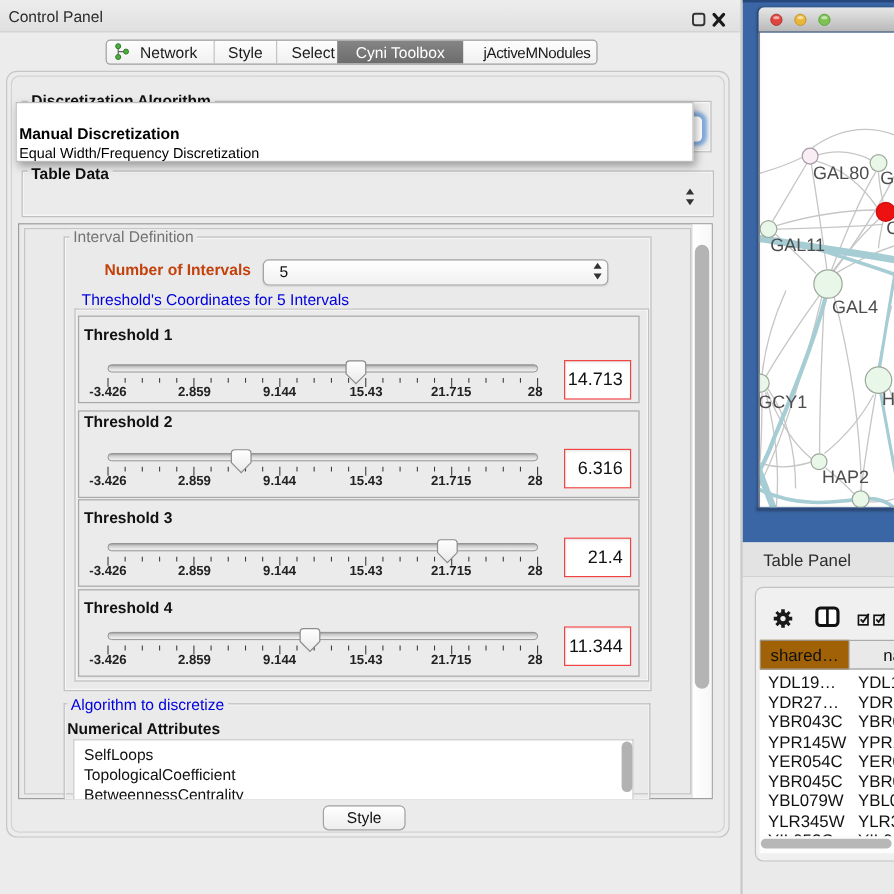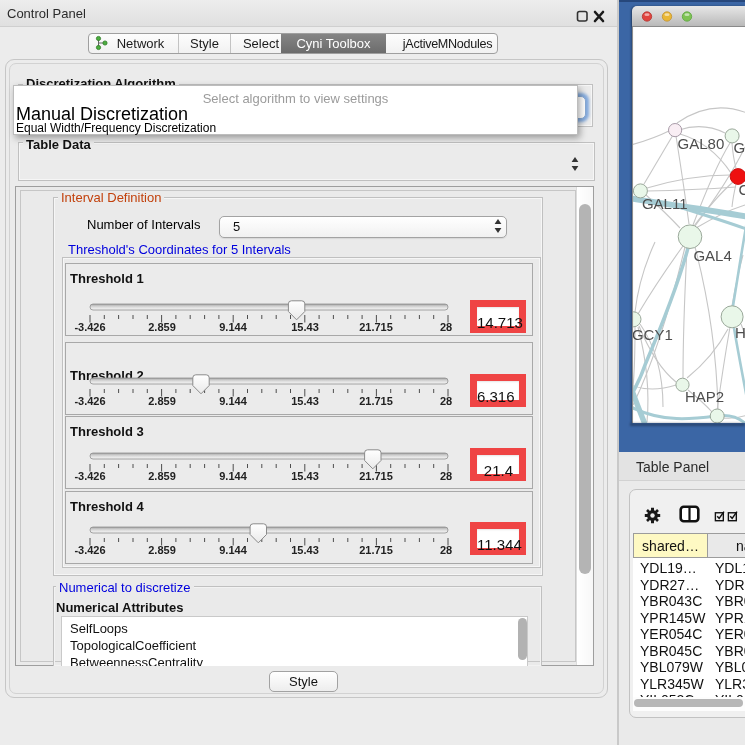--- a/index.html
+++ b/index.html
@@ -1,20 +1,20 @@
 <!DOCTYPE html>
 <html><head><meta charset="utf-8"><style>
 *{margin:0;padding:0;box-sizing:border-box}
 body{font-family:"Liberation Sans",sans-serif;width:745px;height:745px;overflow:hidden}
 #pg{position:relative;width:745px;height:745px;background:#ececec;overflow:hidden}
 .abs{position:absolute}
 .tbox{position:absolute;left:65px;width:468px;border:1px solid #a8a8a8;background:#ebebeb}
 .blab{position:absolute;font-size:13px;font-weight:bold;color:#111;line-height:15px}
 .tl{position:absolute;width:70px;text-align:center;font-size:11px;font-weight:bold;color:#222;line-height:11px}
-.fld{position:absolute;left:470px;width:56px;height:33px;background:#fff;border:7px solid #ef4444;
+.fld{position:absolute;left:470px;width:56px;height:33px;background:#fff;border:1px solid #ef4444;
  font-size:15px;text-align:right;padding-right:6px;line-height:31px;color:#111;box-shadow:inset 0 1px 2px rgba(0,0,0,.10)}
 .gtitle{position:absolute;font-size:13px;line-height:14px;padding:0 3px;background:#ebebeb}
 .grp{position:absolute;border:1px solid #c0c0c0;box-shadow:inset 0 0 0 1px #f6f6f6}
 .combo{position:absolute;background:linear-gradient(#ffffff,#f1f1f1);border:1px solid #a3a3a3;border-radius:5px;
  font-size:13px;color:#111;box-shadow:0 1px 1px rgba(0,0,0,.08)}
 .seg{position:absolute;top:0;height:100%;font-size:13px;font-weight:normal;color:#1a1a1a;text-align:center}
 .segdark{background:linear-gradient(#858585,#6c6c6c);color:#fff}
 </style></head><body>
 <div id="pg">
 <svg width="0" height="0">
@@ -65,60 +65,59 @@
 <div class="gtitle" style="left:23px;top:138px;font-weight:bold;color:#111">Table Data</div>
 <svg class="abs" style="left:567px;top:156px" width="16" height="17" viewBox="0 0 16 17">
       <path d="M8,1 L11.4,6 L4.6,6 Z" fill="#333"></path>
       <path d="M8,15 L11.4,10 L4.6,10 Z" fill="#333"></path>
     </svg>
 <div class="abs" style="left:15px;top:186px;width:579px;height:480px;border:1px solid #9e9e9e;background:#eaeaea"></div>
 <div class="abs" style="left:576px;top:187px;width:17px;height:478px;background:linear-gradient(to right,#ffffff,#f7f7f7);border-left:1px solid #dcdcdc"></div>
 <div class="abs" style="left:578.5px;top:204px;width:12px;height:370px;border-radius:6px;background:#b4b4b4"></div>
 <div class="abs" style="left:20px;top:190px;width:556px;height:472px;border:1px solid #c6c6c6"></div>
 <div class="grp" style="left:53px;top:197px;width:490px;height:379px"></div>
-<div class="gtitle" style="left:58px;top:191px;color:#c2410c;background:#eaeaea">Interval Definition</div>
-<div class="abs" style="left:87px;top:217px;font-size:13px;font-weight:normal;color:#000000">Number of Intervals</div>
+<div class="gtitle" style="left:58px;top:191px;color:#737373;background:#eaeaea">Interval Definition</div>
+<div class="abs" style="left:87px;top:217px;font-size:13px;font-weight:bold;color:#c2410c">Number of Intervals</div>
 <div class="combo" style="left:219px;top:216px;width:288px;height:22px;line-height:20px"><span style="padding-left:13px">5</span></div>
 <svg class="abs" style="left:490px;top:218px" width="16" height="17" viewBox="0 0 16 17">
       <path d="M8,1 L11.4,6 L4.6,6 Z" fill="#333"></path>
       <path d="M8,15 L11.4,10 L4.6,10 Z" fill="#333"></path>
     </svg>
 <div class="grp" style="left:62px;top:257px;width:479px;height:311px"></div>
 <div class="gtitle" style="left:65px;top:243px;color:#0000dd;background:#eaeaea">Threshold's Coordinates for 5 Intervals</div>
 <div class="tbox" style="top:263px;height:73px"></div><div class="blab" style="left:70px;top:271px">Threshold 1</div><svg style="position:absolute;left:84px;top:294px" width="372" height="40" viewBox="0 0 372 40">
       <rect x="6" y="10" width="358" height="6" rx="3" fill="url(#trk)" stroke="#8f8f8f" stroke-width="0.8"></rect>
       <path d="M6.0,21V28.5 M20.3,21V25 M34.6,21V25 M49.0,21V25 M63.3,21V25 M77.6,21V28.5 M91.9,21V25 M106.2,21V25 M120.6,21V25 M134.9,21V25 M149.2,21V28.5 M163.5,21V25 M177.8,21V25 M192.2,21V25 M206.5,21V25 M220.8,21V28.5 M235.1,21V25 M249.4,21V25 M263.8,21V25 M278.1,21V25 M292.4,21V28.5 M306.7,21V25 M321.0,21V25 M335.4,21V25 M349.7,21V25 M364.0,21V28.5" stroke="#3c3c3c" stroke-width="0.9" fill="none"></path>
       <path d="M204.4,9.8 Q204.4,6.8 207.4,6.8 L217.8,6.8 Q220.8,6.8 220.8,9.8 L220.8,17.5 L212.6,25.8 L204.4,17.5 Z" fill="url(#thg)" stroke="#8b8b8b" stroke-width="1"></path>
     </svg><div class="tl" style="left:55px;top:322px">-3.426</div><div class="tl" style="left:127px;top:322px">2.859</div><div class="tl" style="left:198px;top:322px">9.144</div><div class="tl" style="left:270px;top:322px">15.43</div><div class="tl" style="left:341px;top:322px">21.715</div><div class="tl" style="left:411px;top:322px">28</div><div class="fld" style="top:300px">14.713</div>
-<div class="tbox" style="top:342px;height:73px"></div><div class="blab" style="left:70px;top:368px">Threshold 2</div><svg style="position:absolute;left:84px;top:368px" width="372" height="40" viewBox="0 0 372 40">
+<div class="tbox" style="top:342px;height:73px"></div><div class="blab" style="left:70px;top:344px">Threshold 2</div><svg style="position:absolute;left:84px;top:368px" width="372" height="40" viewBox="0 0 372 40">
       <rect x="6" y="10" width="358" height="6" rx="3" fill="url(#trk)" stroke="#8f8f8f" stroke-width="0.8"></rect>
       <path d="M6.0,21V28.5 M20.3,21V25 M34.6,21V25 M49.0,21V25 M63.3,21V25 M77.6,21V28.5 M91.9,21V25 M106.2,21V25 M120.6,21V25 M134.9,21V25 M149.2,21V28.5 M163.5,21V25 M177.8,21V25 M192.2,21V25 M206.5,21V25 M220.8,21V28.5 M235.1,21V25 M249.4,21V25 M263.8,21V25 M278.1,21V25 M292.4,21V28.5 M306.7,21V25 M321.0,21V25 M335.4,21V25 M349.7,21V25 M364.0,21V28.5" stroke="#3c3c3c" stroke-width="0.9" fill="none"></path>
       <path d="M108.8,9.8 Q108.8,6.8 111.8,6.8 L122.2,6.8 Q125.2,6.8 125.2,9.8 L125.2,17.5 L117.0,25.8 L108.8,17.5 Z" fill="url(#thg)" stroke="#8b8b8b" stroke-width="1"></path>
     </svg><div class="tl" style="left:55px;top:396px">-3.426</div><div class="tl" style="left:127px;top:396px">2.859</div><div class="tl" style="left:198px;top:396px">9.144</div><div class="tl" style="left:270px;top:396px">15.43</div><div class="tl" style="left:341px;top:396px">21.715</div><div class="tl" style="left:411px;top:396px">28</div><div class="fld" style="top:374px">6.316</div>
 <div class="tbox" style="top:416px;height:73px"></div><div class="blab" style="left:70px;top:424px">Threshold 3</div><svg style="position:absolute;left:84px;top:443px" width="372" height="40" viewBox="0 0 372 40">
       <rect x="6" y="10" width="358" height="6" rx="3" fill="url(#trk)" stroke="#8f8f8f" stroke-width="0.8"></rect>
       <path d="M6.0,21V28.5 M20.3,21V25 M34.6,21V25 M49.0,21V25 M63.3,21V25 M77.6,21V28.5 M91.9,21V25 M106.2,21V25 M120.6,21V25 M134.9,21V25 M149.2,21V28.5 M163.5,21V25 M177.8,21V25 M192.2,21V25 M206.5,21V25 M220.8,21V28.5 M235.1,21V25 M249.4,21V25 M263.8,21V25 M278.1,21V25 M292.4,21V28.5 M306.7,21V25 M321.0,21V25 M335.4,21V25 M349.7,21V25 M364.0,21V28.5" stroke="#3c3c3c" stroke-width="0.9" fill="none"></path>
       <path d="M280.6,9.8 Q280.6,6.8 283.6,6.8 L294.0,6.8 Q297.0,6.8 297.0,9.8 L297.0,17.5 L288.8,25.8 L280.6,17.5 Z" fill="url(#thg)" stroke="#8b8b8b" stroke-width="1"></path>
     </svg><div class="tl" style="left:55px;top:471px">-3.426</div><div class="tl" style="left:127px;top:471px">2.859</div><div class="tl" style="left:198px;top:471px">9.144</div><div class="tl" style="left:270px;top:471px">15.43</div><div class="tl" style="left:341px;top:471px">21.715</div><div class="tl" style="left:411px;top:471px">28</div><div class="fld" style="top:448px">21.4</div>
 <div class="tbox" style="top:491px;height:73px"></div><div class="blab" style="left:70px;top:499px">Threshold 4</div><svg style="position:absolute;left:84px;top:517px" width="372" height="40" viewBox="0 0 372 40">
       <rect x="6" y="10" width="358" height="6" rx="3" fill="url(#trk)" stroke="#8f8f8f" stroke-width="0.8"></rect>
       <path d="M6.0,21V28.5 M20.3,21V25 M34.6,21V25 M49.0,21V25 M63.3,21V25 M77.6,21V28.5 M91.9,21V25 M106.2,21V25 M120.6,21V25 M134.9,21V25 M149.2,21V28.5 M163.5,21V25 M177.8,21V25 M192.2,21V25 M206.5,21V25 M220.8,21V28.5 M235.1,21V25 M249.4,21V25 M263.8,21V25 M278.1,21V25 M292.4,21V28.5 M306.7,21V25 M321.0,21V25 M335.4,21V25 M349.7,21V25 M364.0,21V28.5" stroke="#3c3c3c" stroke-width="0.9" fill="none"></path>
       <path d="M166.1,9.8 Q166.1,6.8 169.1,6.8 L179.5,6.8 Q182.5,6.8 182.5,9.8 L182.5,17.5 L174.3,25.8 L166.1,17.5 Z" fill="url(#thg)" stroke="#8b8b8b" stroke-width="1"></path>
     </svg><div class="tl" style="left:55px;top:545px">-3.426</div><div class="tl" style="left:127px;top:545px">2.859</div><div class="tl" style="left:198px;top:545px">9.144</div><div class="tl" style="left:270px;top:545px">15.43</div><div class="tl" style="left:341px;top:545px">21.715</div><div class="tl" style="left:411px;top:545px">28</div><div class="fld" style="top:522px">11.344</div>
 <div class="grp" style="left:53px;top:586px;width:489px;height:80px;border-bottom:none;box-shadow:inset 0 0 0 1px #f2f2f2"></div>
-<div class="gtitle" style="left:56px;top:581px;color:#0000dd;background:#eaeaea">Numerical to discretize</div>
+<div class="gtitle" style="left:56px;top:581px;color:#0000dd;background:#eaeaea">Algorithm to discretize</div>
 <div class="abs" style="left:56px;top:600px;font-size:13px;font-weight:bold;color:#111">Numerical Attributes</div>
 <div class="abs" style="left:61px;top:616px;width:467px;height:50px;background:#fff;border:1px solid #c9c9c9;border-bottom:none;overflow:hidden">
       <div style="position:absolute;left:8px;top:3px;font-size:13px;line-height:17px;color:#111">SelfLoops<br>TopologicalCoefficient<br>BetweennessCentrality</div>
     </div>
 <div class="abs" style="left:517.5px;top:618px;width:9px;height:42px;border-radius:4.5px;background:#b2b2b2"></div>
 <div class="abs" style="left:269px;top:671px;width:69px;height:21px;border:1px solid #a2a2a2;border-radius:5px;background:linear-gradient(#ffffff,#ededed);font-size:13px;text-align:center;line-height:19px;color:#111">Style</div>
 <div class="abs" style="left:13px;top:85px;width:565px;height:50px;background:#fff;border:1px solid #bdbdbd;box-shadow:2px 3px 7px rgba(0,0,0,.35);z-index:50">
-      <div style="position:absolute;left:0;top:5px;width:100%;text-align:center;font-size:13px;color:#9b9b9b">Select algorithm to view settings</div>
-      <div style="position:absolute;left:2px;top:18px;font-size:18px;font-weight:normal;color:#000">Manual Discretization</div>
+      <div style="position:absolute;left:2px;top:18px;font-size:13px;font-weight:bold;color:#000">Manual Discretization</div>
       <div style="position:absolute;left:2px;top:35px;font-size:12px;color:#000">Equal Width/Frequency Discretization</div>
     </div>
 <div class="abs" style="left:617px;top:0;width:2px;height:745px;background:#c9c9c9"></div>
 <div class="abs" style="left:619px;top:0;width:126px;height:452px;background:#3b66a5;border-top:2px solid #26477b"></div>
 <div class="abs" style="left:632px;top:6px;width:113px;height:21px;background:linear-gradient(#e7e7e7,#b9b9b9);border-top-left-radius:5px;border-bottom:1px solid #8a8a8a;box-shadow:-1px 0 2px rgba(0,0,0,.4)"></div>
 <svg class="abs" style="left:632px;top:6px;width:70px;height:21px" viewBox="0 0 70 21">
       <circle cx="15" cy="10.5" r="4.7" fill="#e0443e" stroke="#b03330" stroke-width="0.8"></circle>
       <circle cx="35" cy="10.5" r="4.7" fill="#e9b735" stroke="#c29231" stroke-width="0.8"></circle>
       <circle cx="55" cy="10.5" r="4.7" fill="#7ec253" stroke="#59a53c" stroke-width="0.8"></circle>
       <ellipse cx="15" cy="8.7" rx="2.6" ry="1.4" fill="rgba(255,255,255,.55)"></ellipse>
@@ -213,21 +212,21 @@
     </svg>
 <svg class="abs" style="left:713.5px;top:510px" width="12" height="12" viewBox="0 0 13 12">
       <rect x="1.5" y="2.5" width="8.6" height="8.6" fill="none" stroke="#111" stroke-width="1.5"></rect>
       <path d="M3.5,6.2 L5.6,8.6 L10.8,1.2" fill="none" stroke="#111" stroke-width="1.6"></path>
     </svg>
 <svg class="abs" style="left:727px;top:510px" width="12" height="12" viewBox="0 0 13 12">
       <rect x="1.5" y="2.5" width="8.6" height="8.6" fill="none" stroke="#111" stroke-width="1.5"></rect>
       <path d="M3.5,6.2 L5.6,8.6 L10.8,1.2" fill="none" stroke="#111" stroke-width="1.6"></path>
     </svg>
 <div class="abs" style="left:633px;top:533px;width:112px;height:164px;background:#fff;overflow:hidden;font-size:14px;color:#111">
-      <div style="position:absolute;left:0;top:0;width:75px;height:25px;background:#fef9c3;border:1px solid #9c9c9c;text-align:center;line-height:24px">shared…</div>
+      <div style="position:absolute;left:0;top:0;width:75px;height:25px;background:#a16207;border:1px solid #9c9c9c;text-align:center;line-height:24px">shared…</div>
       <div style="position:absolute;left:75px;top:0;width:60px;height:25px;background:#e9e9e9;border:1px solid #9c9c9c;border-left:none;line-height:24px"><span style="padding-left:28px">na</span></div>
 <div style="position:absolute;left:7px;top:27px;line-height:16px">YDL19…</div>
       <div style="position:absolute;left:82px;top:27px;line-height:16px">YDL1</div>
 <div style="position:absolute;left:7px;top:43.5px;line-height:16px">YDR27…</div>
       <div style="position:absolute;left:82px;top:43.5px;line-height:16px">YDR2</div>
 <div style="position:absolute;left:7px;top:60.0px;line-height:16px">YBR043C</div>
       <div style="position:absolute;left:82px;top:60.0px;line-height:16px">YBR0</div>
 <div style="position:absolute;left:7px;top:76.5px;line-height:16px">YPR145W</div>
       <div style="position:absolute;left:82px;top:76.5px;line-height:16px">YPR1</div>
 <div style="position:absolute;left:7px;top:93.0px;line-height:16px">YER054C</div>

